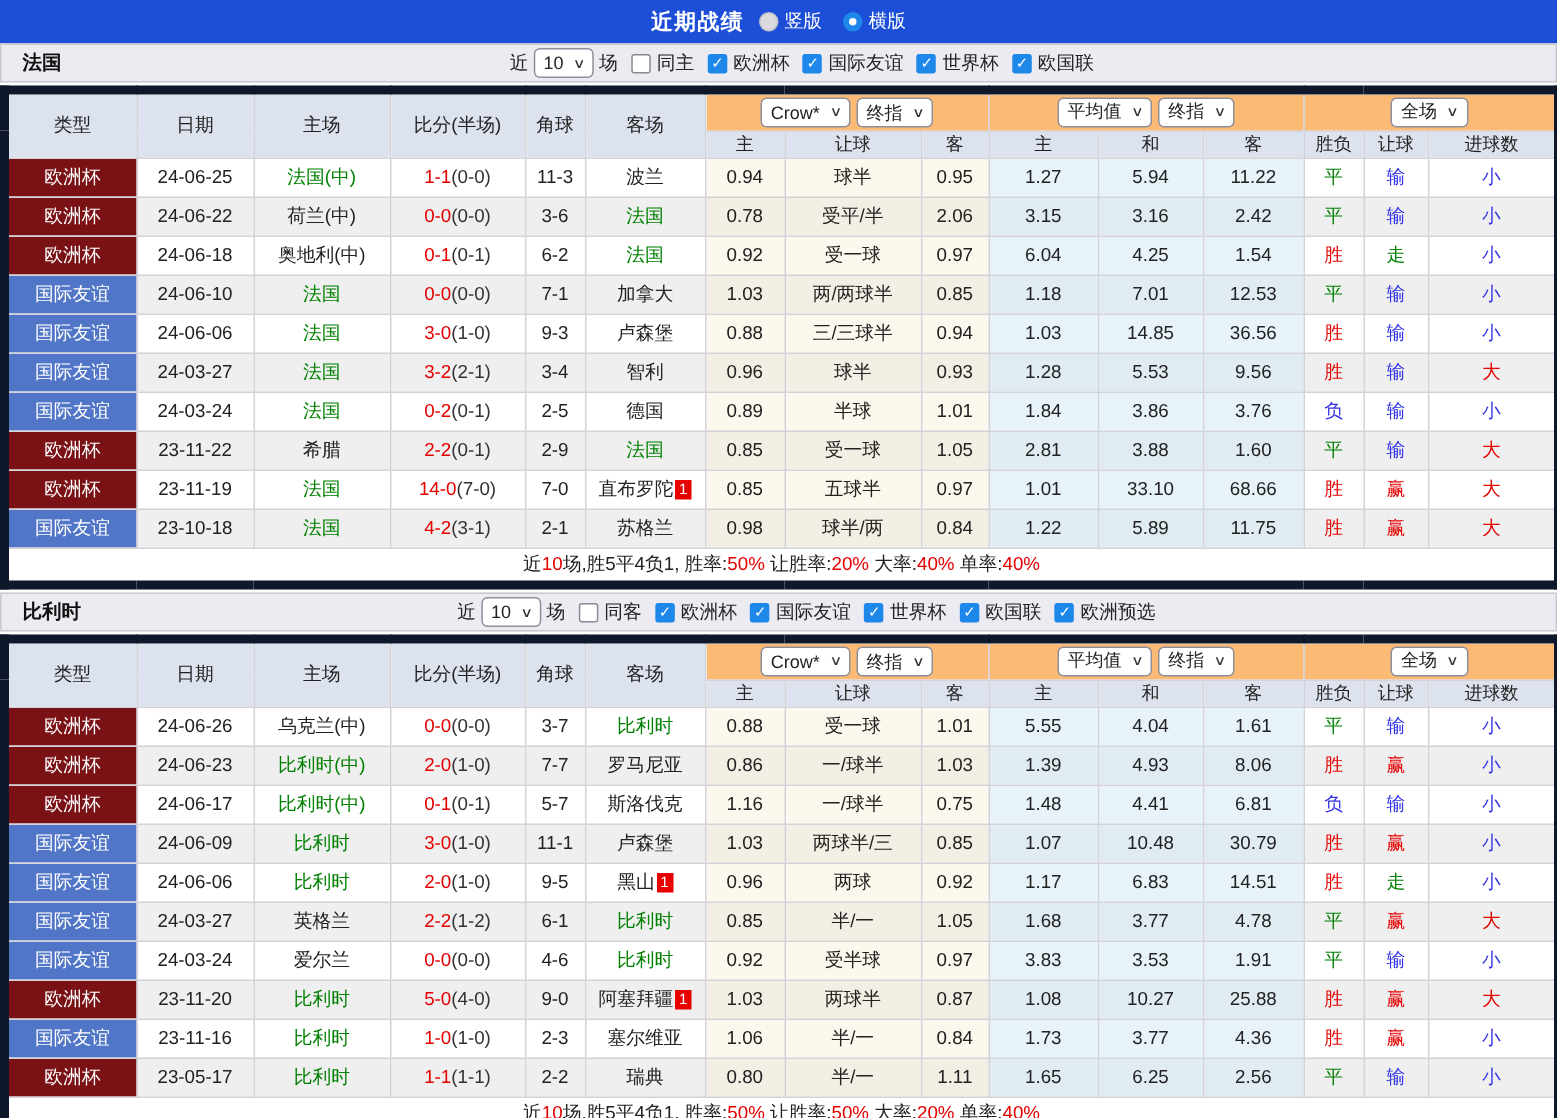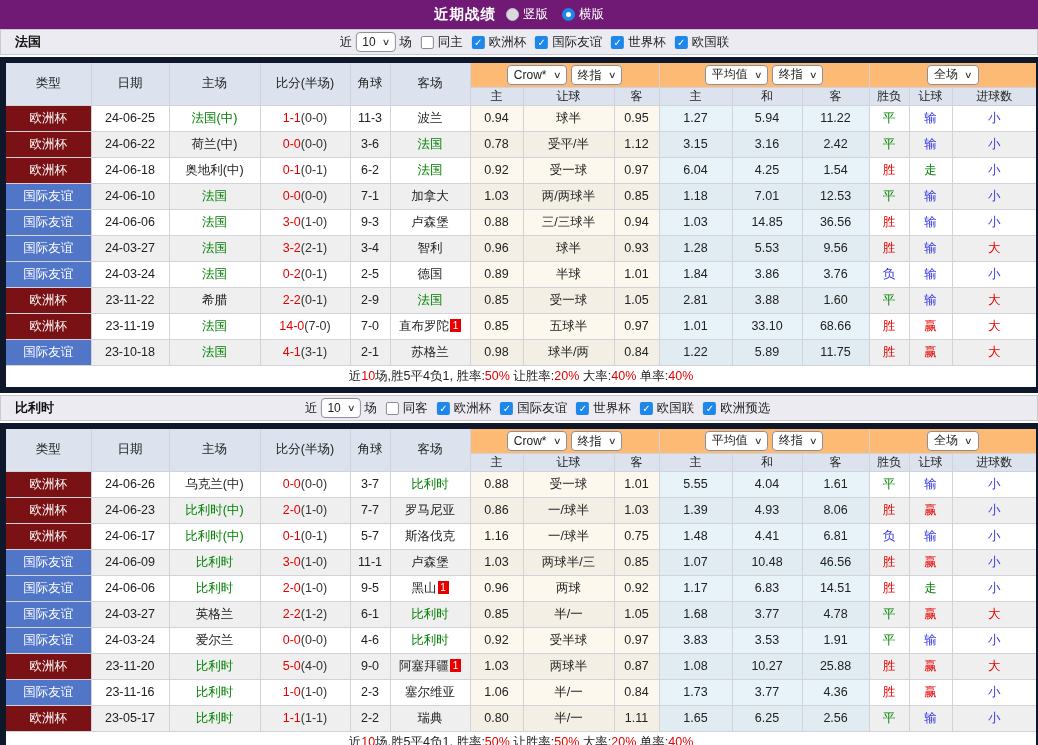--- a/index.html
+++ b/index.html
@@ -1,20 +1,20 @@
 <!DOCTYPE html>
 <html><head>
 <meta charset="utf-8">
 <style>
   * { box-sizing: border-box; }
   html,body { margin:0; padding:0; background:#fff; }
   body { font-family:"Liberation Sans","DejaVu Sans",sans-serif; color:#222; width:1038px; }
 
   
-  .topbar { height:29px; background:#701a75; display:flex; align-items:center; justify-content:center; gap:10px; }
+  .topbar { height:29px; background:#1d4ed8; display:flex; align-items:center; justify-content:center; gap:10px; }
   .topbar .title { color:#fff; font-size:14.5px; font-weight:bold; letter-spacing:1px; }
   .radio-group { display:flex; align-items:center; gap:14px; }
   .radio-item { display:flex; align-items:center; gap:4px; color:#fff; font-size:12.5px; cursor:pointer; }
   .radio { width:13px; height:13px; border-radius:50%; display:inline-block; }
   .radio.off { background:#d9d9de; border:1px solid #c2c2c8; }
   .radio.on  { background:#fff; border:4px solid #1e87ea; }
 
   
   .section { margin-bottom:2px; }
   .secbar { position:relative; height:26px; background:#ebebf1; border:1px solid #c9c9cf;
@@ -174,21 +174,21 @@
         </tr>
         <tr>
           <td class="lg-euro">欧洲杯</td>
           <td class="c-plain">24-06-22</td>
           <td class="c-plain"><span class="">荷兰(中)</span></td>
           <td class="c-plain"><span class="t-red">0-0</span><span class="score-half">(0-0)</span></td>
           <td class="c-plain">3-6</td>
           <td class="c-plain"><span class="t-green">法国</span></td>
           <td class="c-cream">0.78</td>
           <td class="c-cream">受平/半</td>
-          <td class="c-cream">1.12</td>
+          <td class="c-cream">2.06</td>
           <td class="c-blue">3.15</td>
           <td class="c-blue">3.16</td>
           <td class="c-blue">2.42</td>
           <td class="c-plain t-green">平</td>
           <td class="c-plain t-blue">输</td>
           <td class="c-plain t-blue">小</td>
         </tr>
         <tr>
           <td class="lg-euro">欧洲杯</td>
           <td class="c-plain">24-06-18</td>
@@ -305,21 +305,21 @@
           <td class="c-blue">33.10</td>
           <td class="c-blue">68.66</td>
           <td class="c-plain t-red">胜</td>
           <td class="c-plain t-red">赢</td>
           <td class="c-plain t-red">大</td>
         </tr>
         <tr>
           <td class="lg-friendly">国际友谊</td>
           <td class="c-plain">23-10-18</td>
           <td class="c-plain"><span class="t-green">法国</span></td>
-          <td class="c-plain"><span class="t-red">4-1</span><span class="score-half">(3-1)</span></td>
+          <td class="c-plain"><span class="t-red">4-2</span><span class="score-half">(3-1)</span></td>
           <td class="c-plain">2-1</td>
           <td class="c-plain"><span class="">苏格兰</span></td>
           <td class="c-cream">0.98</td>
           <td class="c-cream">球半/两</td>
           <td class="c-cream">0.84</td>
           <td class="c-blue">1.22</td>
           <td class="c-blue">5.89</td>
           <td class="c-blue">11.75</td>
           <td class="c-plain t-red">胜</td>
           <td class="c-plain t-red">赢</td>
@@ -472,21 +472,21 @@
           <td class="c-plain">24-06-09</td>
           <td class="c-plain"><span class="t-green">比利时</span></td>
           <td class="c-plain"><span class="t-red">3-0</span><span class="score-half">(1-0)</span></td>
           <td class="c-plain">11-1</td>
           <td class="c-plain"><span class="">卢森堡</span></td>
           <td class="c-cream">1.03</td>
           <td class="c-cream">两球半/三</td>
           <td class="c-cream">0.85</td>
           <td class="c-blue">1.07</td>
           <td class="c-blue">10.48</td>
-          <td class="c-blue">46.56</td>
+          <td class="c-blue">30.79</td>
           <td class="c-plain t-red">胜</td>
           <td class="c-plain t-red">赢</td>
           <td class="c-plain t-blue">小</td>
         </tr>
         <tr>
           <td class="lg-friendly">国际友谊</td>
           <td class="c-plain">24-06-06</td>
           <td class="c-plain"><span class="t-green">比利时</span></td>
           <td class="c-plain"><span class="t-red">2-0</span><span class="score-half">(1-0)</span></td>
           <td class="c-plain">9-5</td>

